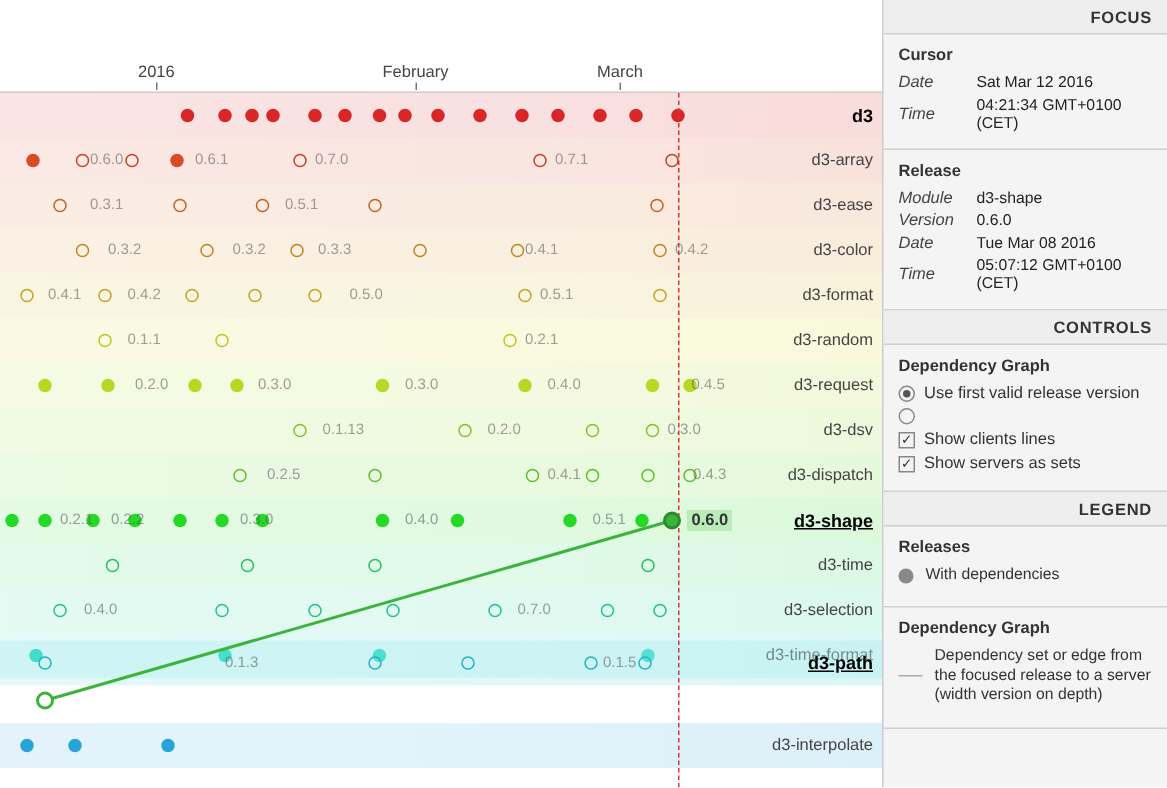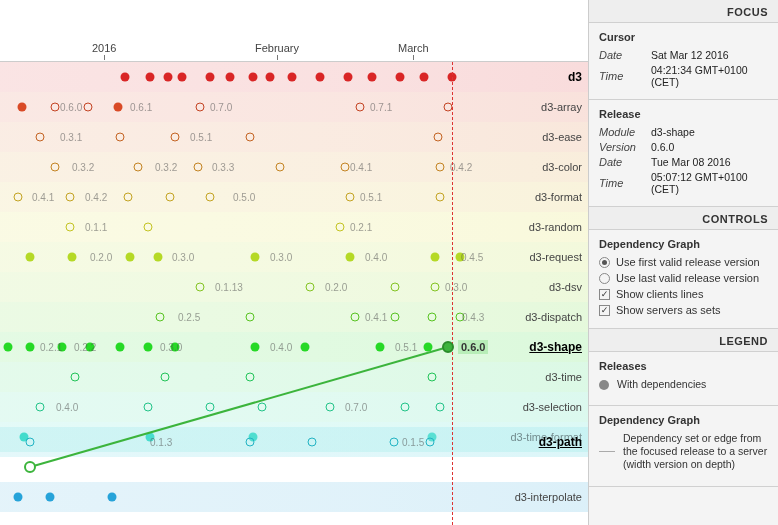--- a/index.html
+++ b/index.html
@@ -395,21 +395,20 @@
   <div class="panel-section-head">CONTROLS</div>
 
   <div class="panel-block">
     <h4>Dependency Graph</h4>
     <div class="opt">
         <span class="radio on"></span>
         <span>Use first valid release version</span>
       </div>
     <div class="opt">
         <span class="radio"></span>
-        <span>Use last valid release version</span>
       </div>
     <div class="opt">
         <span class="check on"></span>
         <span>Show clients lines</span>
       </div>
     <div class="opt">
         <span class="check on"></span>
         <span>Show servers as sets</span>
       </div>
   </div>

